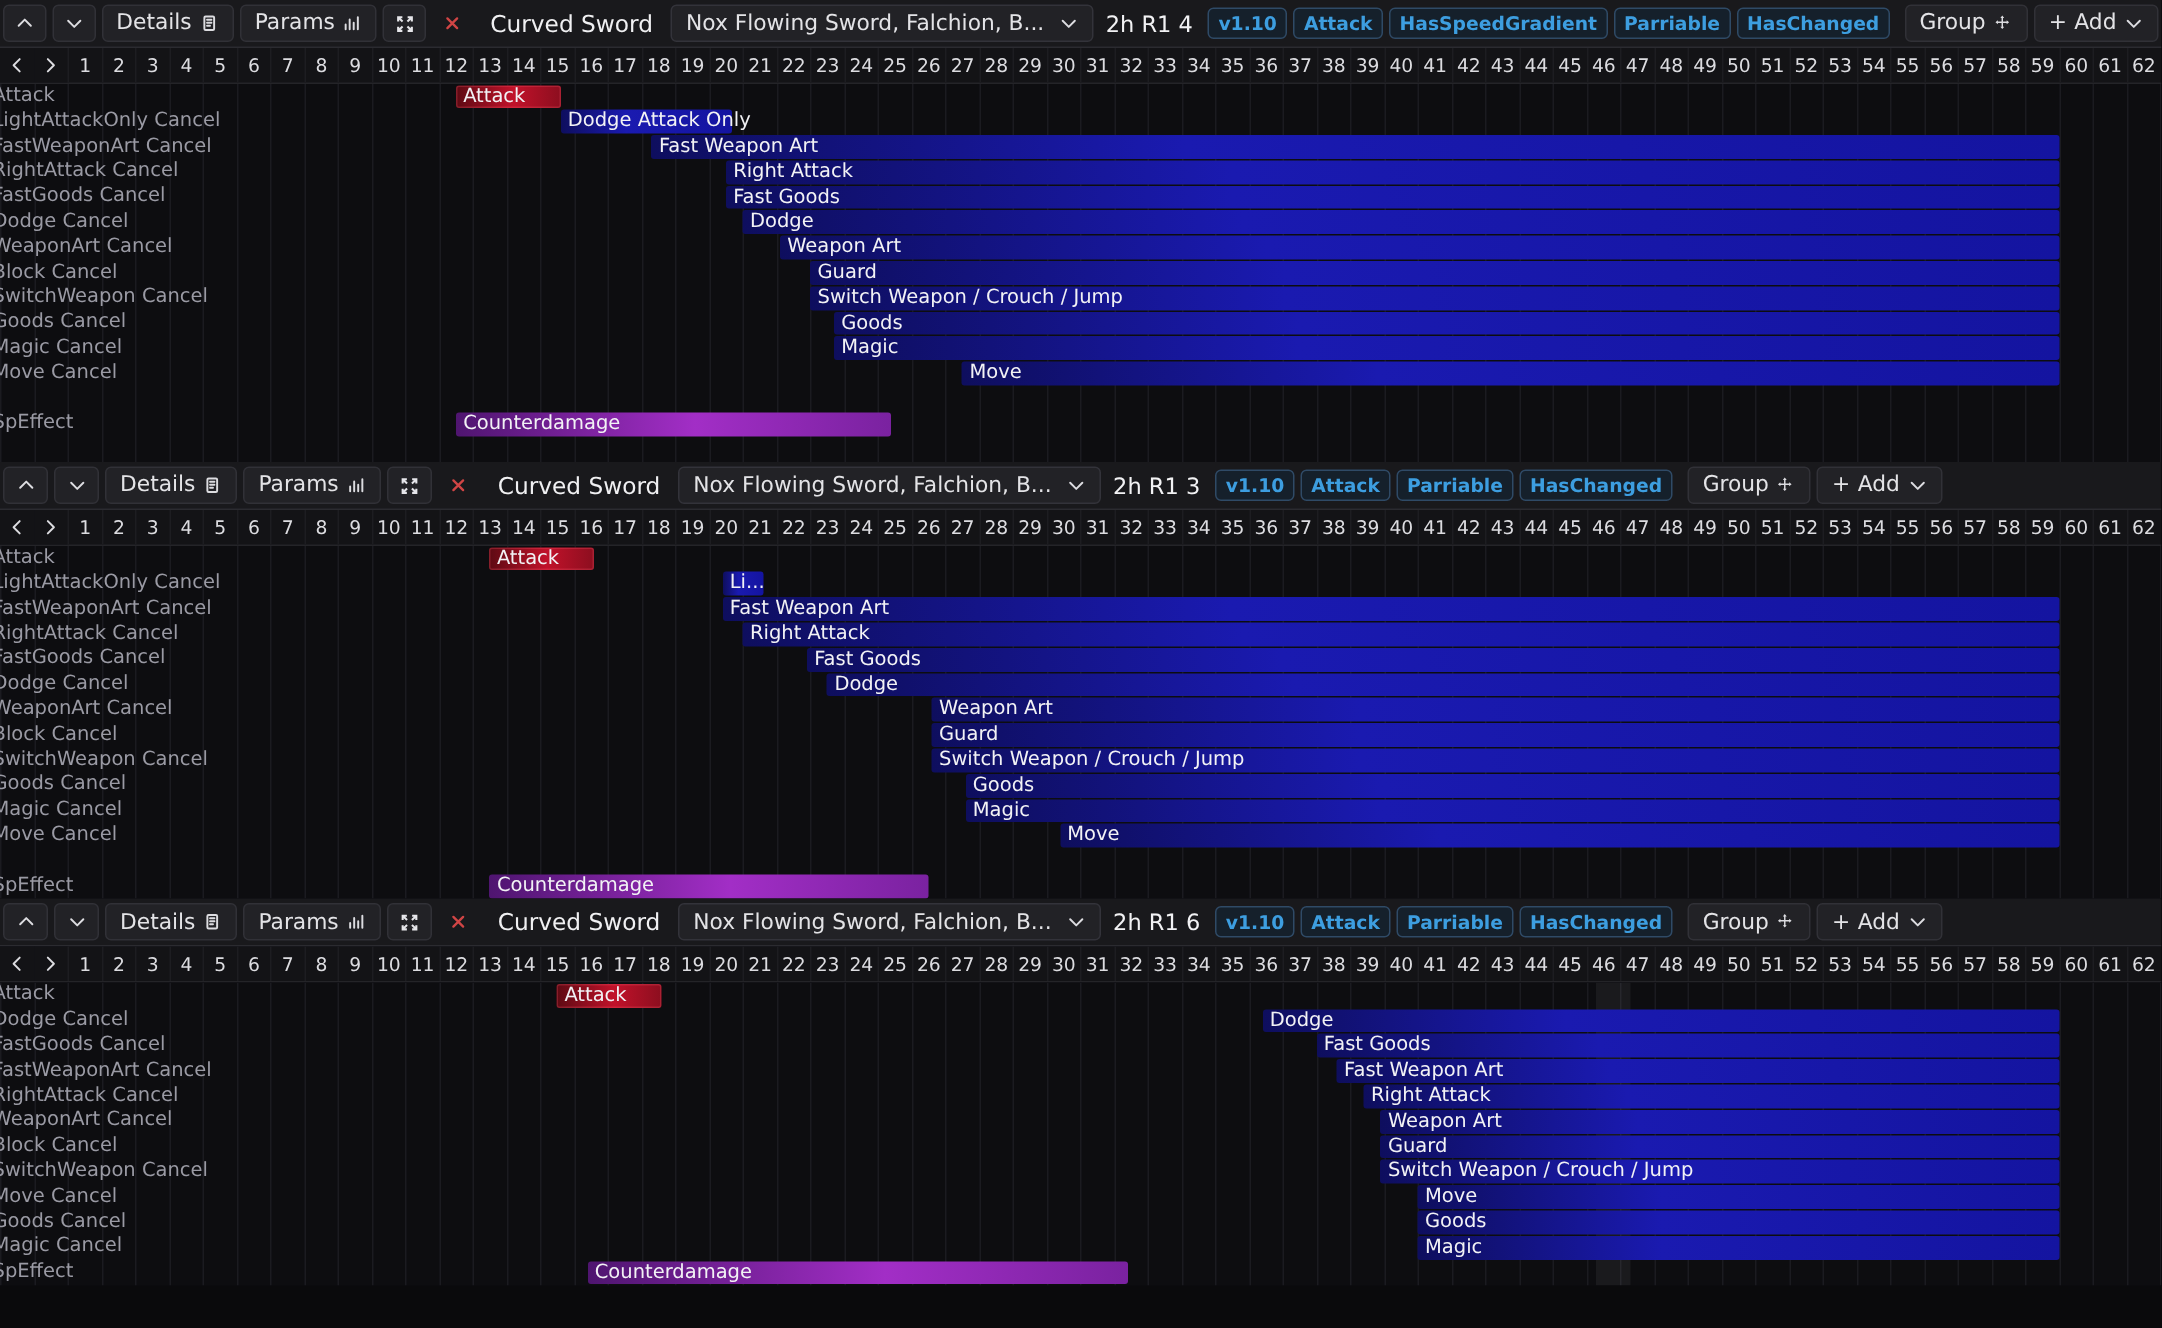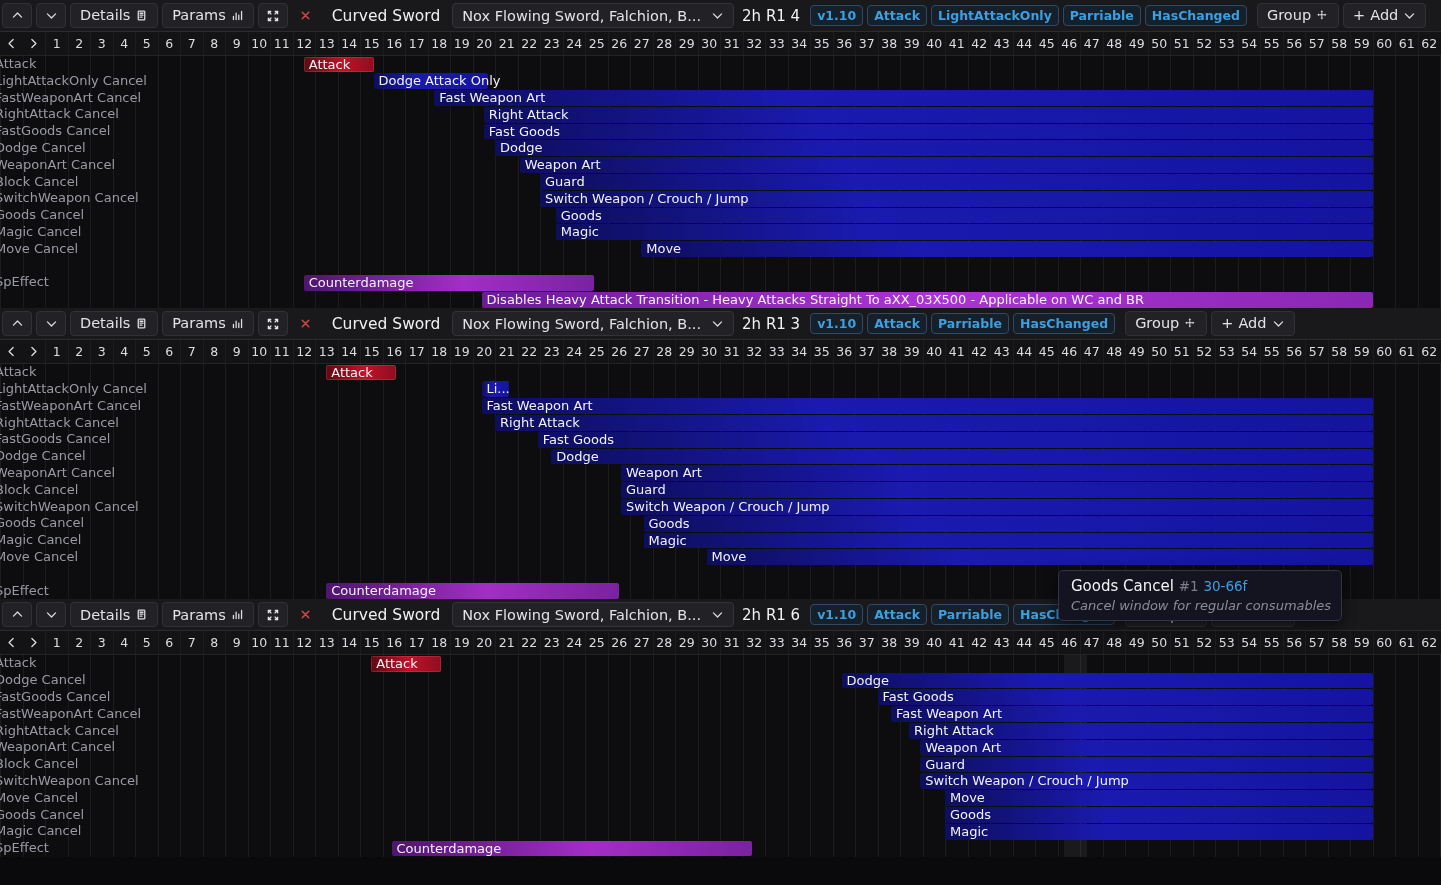--- a/index.html
+++ b/index.html
@@ -204,21 +204,21 @@
             <span>Nox Flowing Sword, Falchion, B...</span>
             <span>
               <svg class="icon-svg" width="13" height="13" viewBox="0 0 16 16" fill="none" stroke="#dcdce0" stroke-width="1.6" stroke-linecap="round" stroke-linejoin="round">
                 <path d="M3 6 L8 11 L13 6"></path>
               </svg>
             </span>
           </div>
           <div class="anim-id">2h R1 4</div>
           <div class="badge">v1.10</div>
           <div class="badge">Attack</div>
-          <div class="badge">LightAttackOnly</div>
+          <div class="badge">HasSpeedGradient</div>
           <div class="badge">Parriable</div>
           <div class="badge">HasChanged</div>
           <div class="grp-sep"></div>
           <div class="hbtn ">
             <span>Group</span>
             <span>
               <svg class="icon-svg" width="13" height="13" viewBox="0 0 16 16" fill="#dcdce0">
                 <path d="M7.2 1.6 5.6 3.6h1.0v3.0H3.6V5.6L1.6 7.2 3.6 8.8V7.8h3.0v3.0H5.6l1.6 2 1.6-2H7.8V7.8h3.0v1.0l2-1.6-2-1.6v1.0H7.8V3.6h1.0L7.2 1.6z"></path>
               </svg>
             </span>
@@ -422,21 +422,20 @@
             <div class="bar cancel" style="left: 555.75px; width: 816.75px;">Magic</div>
           </div>
           <div class="row">
             <div class="rowlabel" style="left: -5px;">Move Cancel</div>
             <div class="bar cancel" style="left: 641.25px; width: 731.25px;">Move</div>
           </div>
           <div class="row"></div>
           <div class="row">
             <div class="rowlabel" style="left: -5px;">SpEffect</div>
             <div class="bar purple" style="left: 303.75px; width: 290.25px;">Counterdamage</div>
-            <div class="bar purple2" style="left: 481.5px; width: 891px; top: 17.5px;">Disables Heavy Attack Transition - Heavy Attacks Straight To aXX_03X500 - Applicable on WC and BR</div>
           </div>
         </div>
       </div>
       <div class="section">
         <div class="hdr">
           <div class="hbtn arrow">
             <span>
               <svg class="icon-svg" width="13" height="13" viewBox="0 0 16 16" fill="none" stroke="#dcdce0" stroke-width="1.6" stroke-linecap="round" stroke-linejoin="round">
                 <path d="M3 10 L8 5 L13 10"></path>
               </svg>
@@ -981,21 +980,13 @@
             <div class="rowlabel" style="left: -5px;">Magic Cancel</div>
             <div class="bar cancel" style="left: 945px; width: 427.5px;">Magic</div>
           </div>
           <div class="row">
             <div class="rowlabel" style="left: -5px;">SpEffect</div>
             <div class="bar purple" style="left: 391.5px; width: 360px;">Counterdamage</div>
           </div>
         </div>
       </div>
     </div>
-  <div class="tooltip" id="tooltip" style="left: 1058px; top: 570px;">
-    <div class="tt-title">
-      <span>Goods Cancel</span>
-      <span class="tt-num">#1</span>
-      <span class="tt-range">30-66f</span>
-    </div>
-    <div class="tt-desc">Cancel window for regular consumables</div>
-  </div>
 </div>
 
 </body></html>

